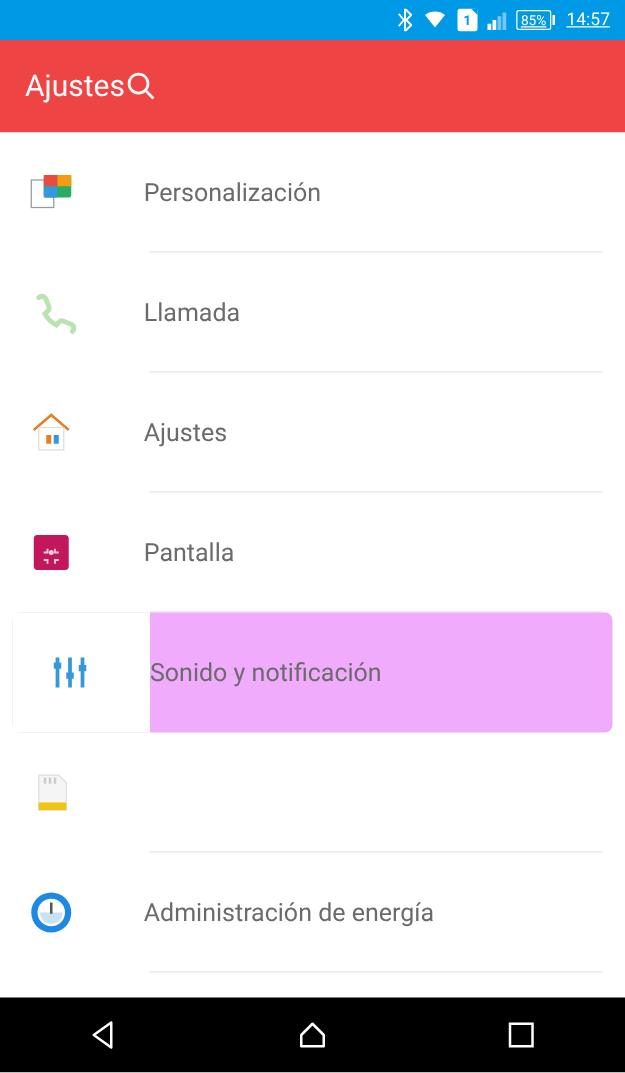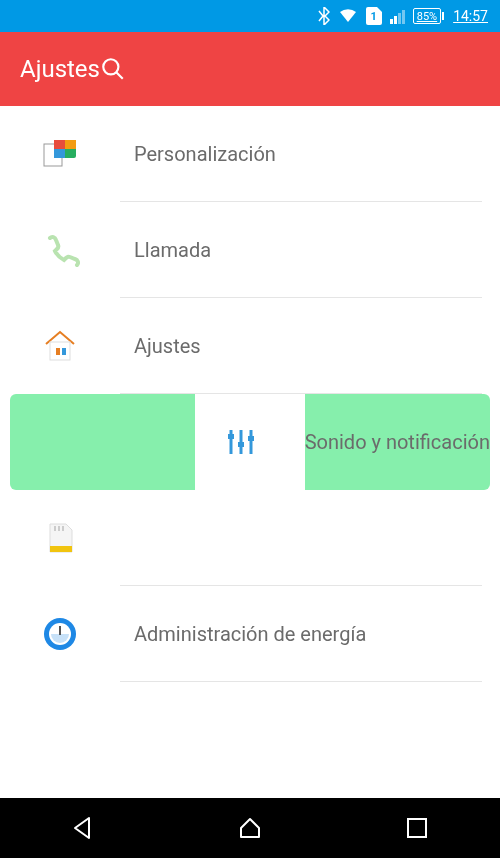--- a/index.html
+++ b/index.html
@@ -78,29 +78,28 @@
       color: #fff;
     }
     .header-title { font-size: 24px; font-weight: 400; }
     .list {
       background: #fff;
     }
     .row {
       display: flex;
       align-items: center;
       height: 96px;
-      padding-left: 40px;
+      padding-left: 21px;
       position: relative;
     }
     .row.selected {
-      background: #86efac;
+      background: #f0abfc;
       border-radius: 6px;
       margin: 0 10px;
       padding-left: 16px;
-      justify-content: flex-end;
     }
     .row.selected .icon-slot { margin-left: -16px; padding-left: 26px; width: 110px; background: #fff; height: 100%; display:flex; align-items:center;}
     .row:not(.selected)::after {
       content: '';
       position: absolute;
       left: 120px;
       right: 18px;
       bottom: 0;
       height: 1px;
       background: #e5e5e5;
@@ -202,20 +201,30 @@
       <svg class="icon" viewBox="0 0 40 40">
         <path d="M6 18L20 6l14 12" stroke="#e67e22" stroke-width="2" fill="none"></path>
         <rect x="10" y="16" width="20" height="18" fill="#fff" stroke="#ddd"></rect>
         <rect x="16" y="22" width="4" height="7" fill="#e67e22"></rect>
         <rect x="22" y="22" width="4" height="7" fill="#3498db"></rect>
       </svg>
     </span>
     <span class="label">Ajustes</span>
   </div>
 
+  <div class="row">
+    <span class="icon-slot">
+      <svg class="icon" viewBox="0 0 40 40">
+        <rect x="6" y="6" width="28" height="28" rx="3" fill="#c2185b"></rect>
+        <path d="M14 20h3v-3m6 0v3h3m0 6h-3v3m-6 0v-3h-3" stroke="#fff" stroke-width="1.5" fill="none" opacity="0.8"></path>
+        <circle cx="20" cy="20" r="2" fill="#fff" opacity="0.8"></circle>
+      </svg>
+    </span>
+    <span class="label">Pantalla</span>
+  </div>
 
   <div class="row selected">
     <span class="icon-slot">
       <svg class="icon" viewBox="0 0 40 40">
         <line x1="10" y1="8" x2="10" y2="32" stroke="#3498db" stroke-width="3"></line>
         <rect x="7" y="12" width="6" height="5" fill="#3498db"></rect>
         <line x1="20" y1="8" x2="20" y2="32" stroke="#3498db" stroke-width="3"></line>
         <rect x="17" y="20" width="6" height="5" fill="#3498db"></rect>
         <line x1="30" y1="8" x2="30" y2="32" stroke="#3498db" stroke-width="3"></line>
         <rect x="27" y="14" width="6" height="5" fill="#3498db"></rect>

